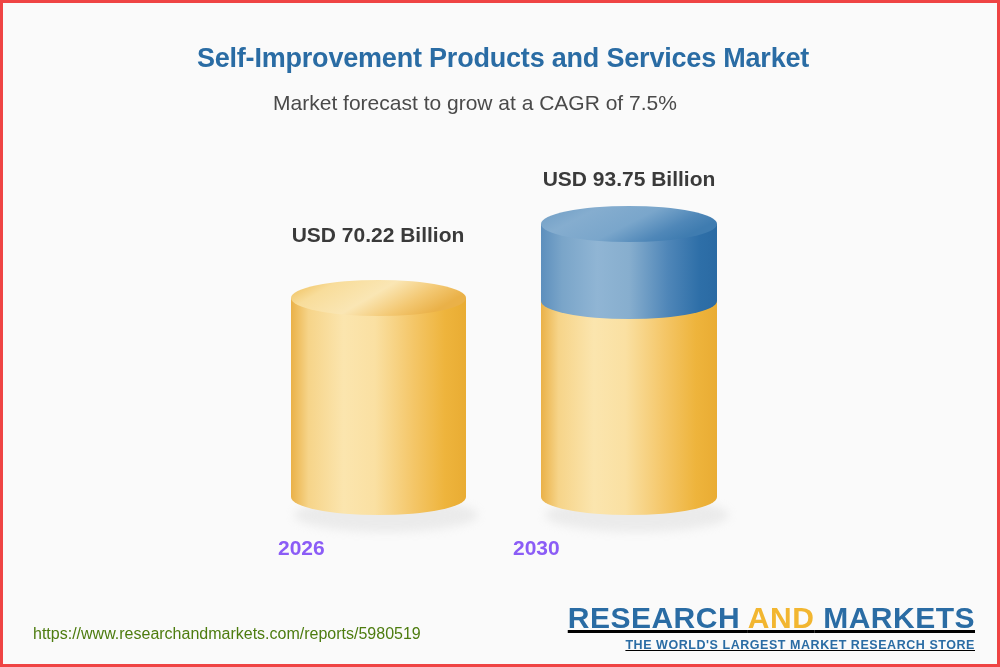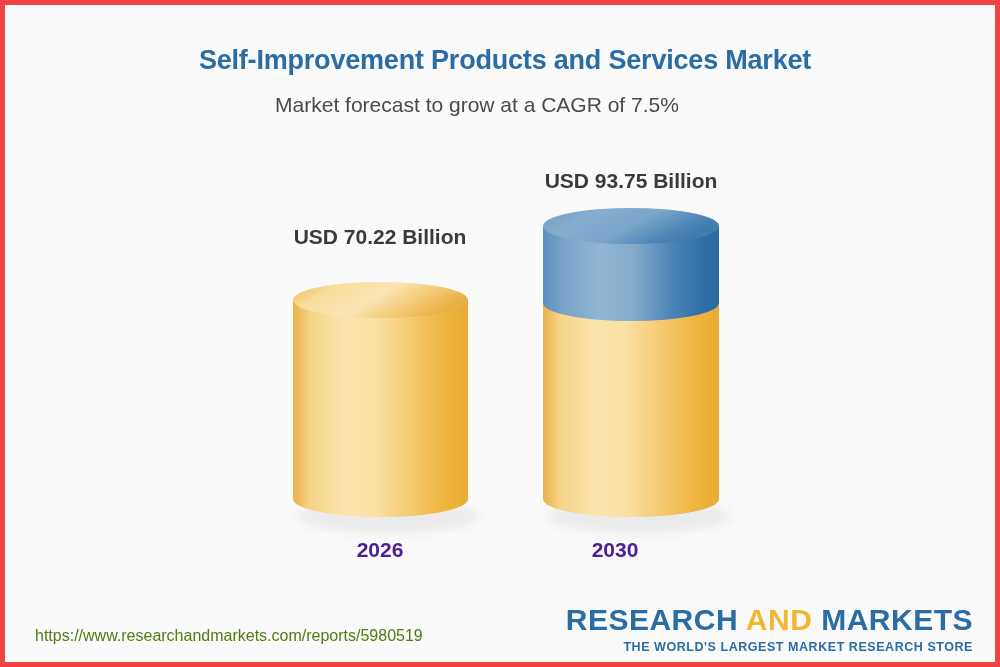--- a/index.html
+++ b/index.html
@@ -13,21 +13,21 @@
     font-family: "Liberation Sans", sans-serif;
     overflow: hidden;
   }
 
   #canvas {
     position: relative;
     width: 1000px;
     height: 667px;
     background: #fafafa;
     box-sizing: border-box;
-    border: 5px solid #ef4444;
+    border: 3px solid #ef4444;
     overflow: hidden;
   }
 
   
   #chart-title {
     position: absolute;
     top: 40px;
     left: 0;
     width: 1000px;
     text-align: center;
@@ -61,43 +61,44 @@
   .value-label {
     position: absolute;
     text-align: center;
     font-size: 21px;
     font-weight: bold;
     color: #3a3a3a;
     white-space: nowrap;
   }
   .cat-label {
     position: absolute;
-    text-align: center;
+    text-align: left;
     font-size: 21px;
     font-weight: bold;
-    color: #4c1d95;
+    color: #8b5cf6;
     white-space: nowrap;
   }
 
   
   #source-url {
     position: absolute;
     left: 30px;
     top: 622px;
     font-size: 16px;
     color: #4d7c0f;
     white-space: nowrap;
   }
 
   #brand-logo {
     position: absolute;
     right: 22px;
     top: 600px;
     text-align: right;
     line-height: 1;
+    text-decoration: underline;
   }
   #brand-main {
     font-size: 30px;
     font-weight: bold;
     letter-spacing: 0.5px;
     white-space: nowrap;
   }
   .brand-blue { color: #2a6ca4; }
   .brand-gold { color: #f2b630; }
   #brand-tagline {

